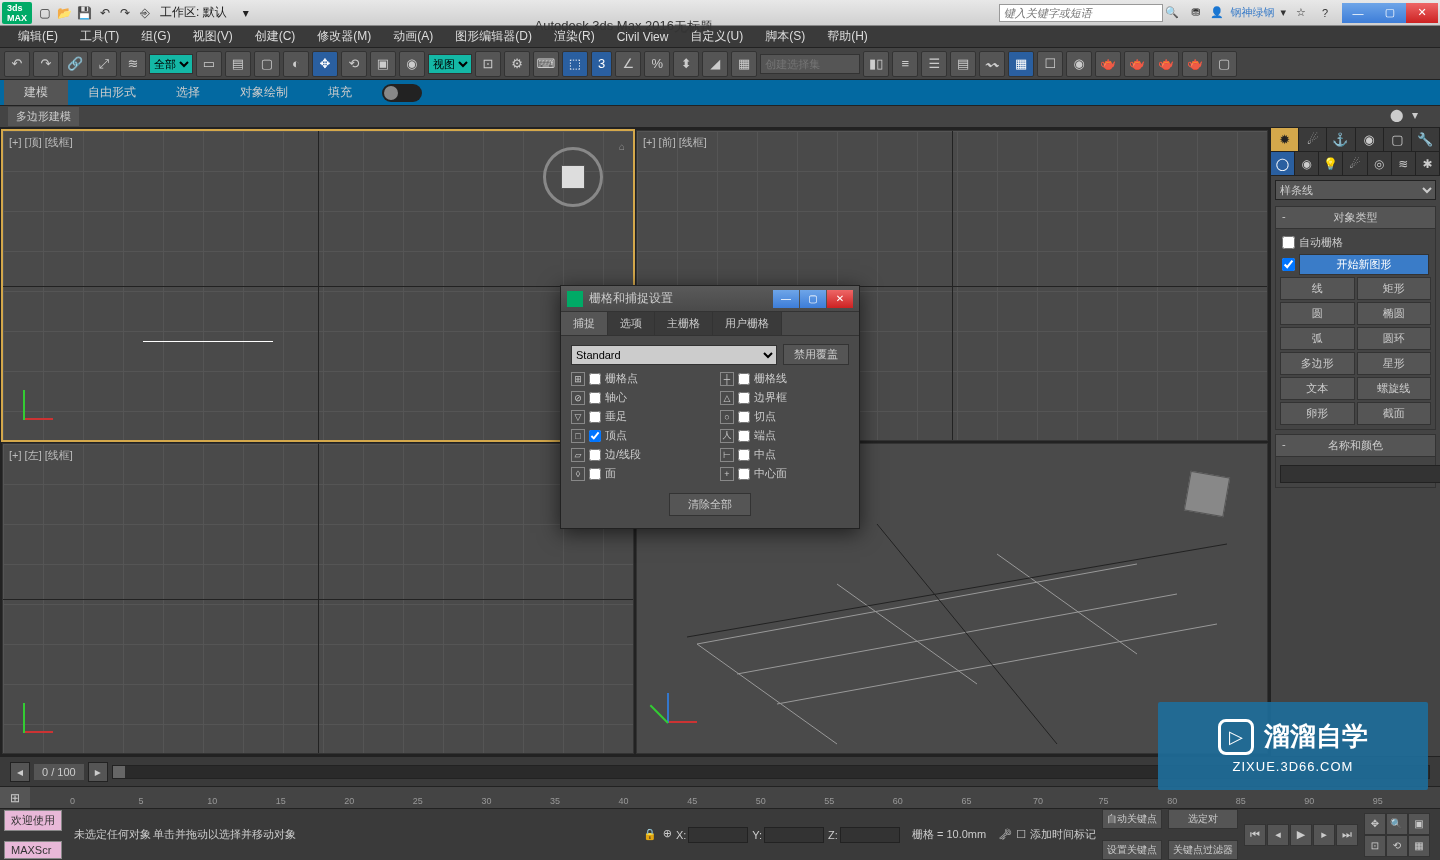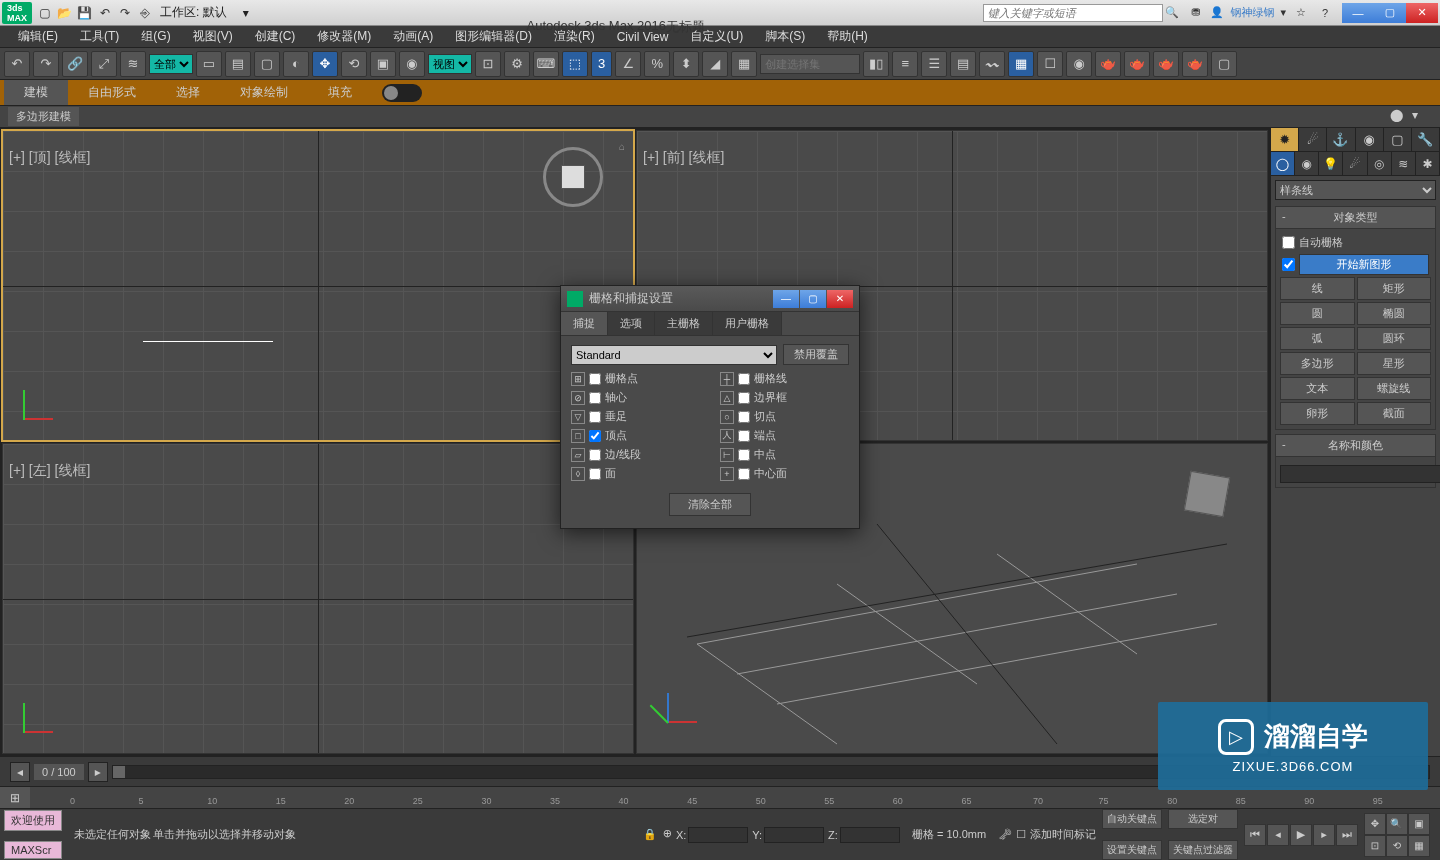--- a/index.html
+++ b/index.html
@@ -4,50 +4,50 @@
 <style>
 * { margin: 0; padding: 0; box-sizing: border-box; font-family: "Microsoft YaHei", Arial, sans-serif; }
 body { background: #4a4a4a; width: 1440px; height: 860px; overflow: hidden; position: relative; color: #ccc; font-size: 12px; }
 
 .titlebar { height: 26px; background: linear-gradient(#e8e8e8,#d0d0d0); display:flex; align-items:center; padding:0 2px; border-bottom:1px solid #888; }
 .titlebar .logo { width:30px; height:22px; background:#0a6; color:#fff; font-size:9px; display:flex; align-items:center; justify-content:center; border-radius:2px; margin-right:4px; font-weight:bold;}
 .titlebar .qat { display:flex; gap:2px; }
 .titlebar .qat .ico { width:18px; height:18px; display:flex; align-items:center; justify-content:center; color:#333; font-size:12px; cursor:pointer;}
 .titlebar .workspace { margin-left:6px; display:flex; align-items:center; gap:16px; color:#222; font-size:12px;}
 .titlebar .apptitle { flex:1; color:#333; font-size:13px; display:flex; justify-content:center; margin-top:29px;}
-.titlebar .search { width:180px; height:18px; border:1px solid #999; background:#fff; font-size:11px; color:#999; font-style:italic; padding:8px 4px;}
+.titlebar .search { width:164px; height:18px; border:1px solid #999; background:#fff; font-size:11px; color:#999; font-style:italic; padding:8px 4px;}
 .titlebar .right { display:flex; align-items:center; gap:6px; color:#333; font-size:11px;}
 .titlebar .right .ico{ width:18px;height:18px;display:flex;align-items:center;justify-content:center;cursor:pointer;}
 .titlebar .winbtns { display:flex; margin-left:8px; }
 .titlebar .winbtns div{ width:32px; height:20px; display:flex; align-items:center; justify-content:center; color:#fff; font-size:11px; cursor:pointer;}
 .titlebar .winbtns .min{background:linear-gradient(#6ea5e8,#3d7dd8);}
 .titlebar .winbtns .max{background:linear-gradient(#6ea5e8,#3d7dd8);}
 .titlebar .winbtns .close{background:linear-gradient(#e66,#c22);}
 
 .menubar { height:22px; background:#3a3a3a; display:flex; align-items:center; padding:0 8px; gap:2px; border-bottom:1px solid #222;}
 .menubar .mi{ padding:2px 10px; color:#ddd; cursor:pointer;}
 
 .toolbar { height:32px; background:#444; display:flex; align-items:center; padding:0 4px; gap:3px; border-bottom:1px solid #222;}
 .toolbar .tb{ width:26px; height:26px; background:#555; border:1px solid #333; display:flex; align-items:center; justify-content:center; color:#ccc; font-size:13px; cursor:pointer; border-radius:2px;}
 .toolbar .tb.blue{ background:#2a5fa0; color:#fff;}
 .toolbar .tb.wide{ width:auto; padding:0 6px;}
 .toolbar select{ background:#14b8a6; border:1px solid #333; font-size:11px; height:20px;}
 .toolbar input.selset{width:100px; background:#555; border:1px solid #333; color:#999; font-size:11px; height:20px; padding:0 4px;}
 
-.ribbon-tabs{ height:26px; background:#a16207; display:flex; align-items:center; border-bottom:1px solid #222; padding:0 4px;}
+.ribbon-tabs{ height:26px; background:#0369a1; display:flex; align-items:center; border-bottom:1px solid #222; padding:0 4px;}
 .ribbon-tabs .rt{ padding:4px 20px; color:#ccc; cursor:pointer;}
 .ribbon-tabs .rt.active{ background:#555;}
 .ribbon-sub{ height:22px; background:#444; display:flex; align-items:center; padding:0 8px; border-bottom:1px solid #222;}
 .ribbon-sub .rs{ padding:2px 8px; background:#555; font-size:11px;}
 
 .main { position:absolute; top:128px; left:0; right:0; bottom:104px; display:flex;}
 .viewports { flex:1; display:grid; grid-template-columns:1fr 1fr; grid-template-rows:1fr 1fr; gap:2px; background:#222; padding:2px; position:relative;}
 .vp { background:#4a4a4a; position:relative; border:1px solid #333; overflow:hidden;}
 .vp.active{ border:1px solid #d4a84b; outline:1px solid #d4a84b;}
-.vp .vlabel{ position:absolute; top:18px; left:6px; color:#bbb; font-size:14px;}
+.vp .vlabel{ position:absolute; top:4px; left:6px; color:#bbb; font-size:11px;}
 .vp .grid{ position:absolute; inset:0; background-image:
   linear-gradient(#555 1px, transparent 1px),
   linear-gradient(90deg,#555 1px, transparent 1px);
   background-size:40px 40px;}
 .vp .grid::before{ content:""; position:absolute; left:0; right:0; top:50%; height:1px; background:#222;}
 .vp .grid::after{ content:""; position:absolute; top:0; bottom:0; left:50%; width:1px; background:#222;}
 .vp .axis{ position:absolute; bottom:20px; left:20px; width:40px; height:40px;}
 .vp .axis .x{position:absolute;bottom:0;left:0;width:30px;height:2px;background:#c33;}
 .vp .axis .y{position:absolute;bottom:0;left:0;width:2px;height:30px;background:#3c3;}
 .vp .axis .z{position:absolute;bottom:0;left:0;width:2px;height:25px;background:#37c;transform:rotate(-45deg);transform-origin:bottom;}

